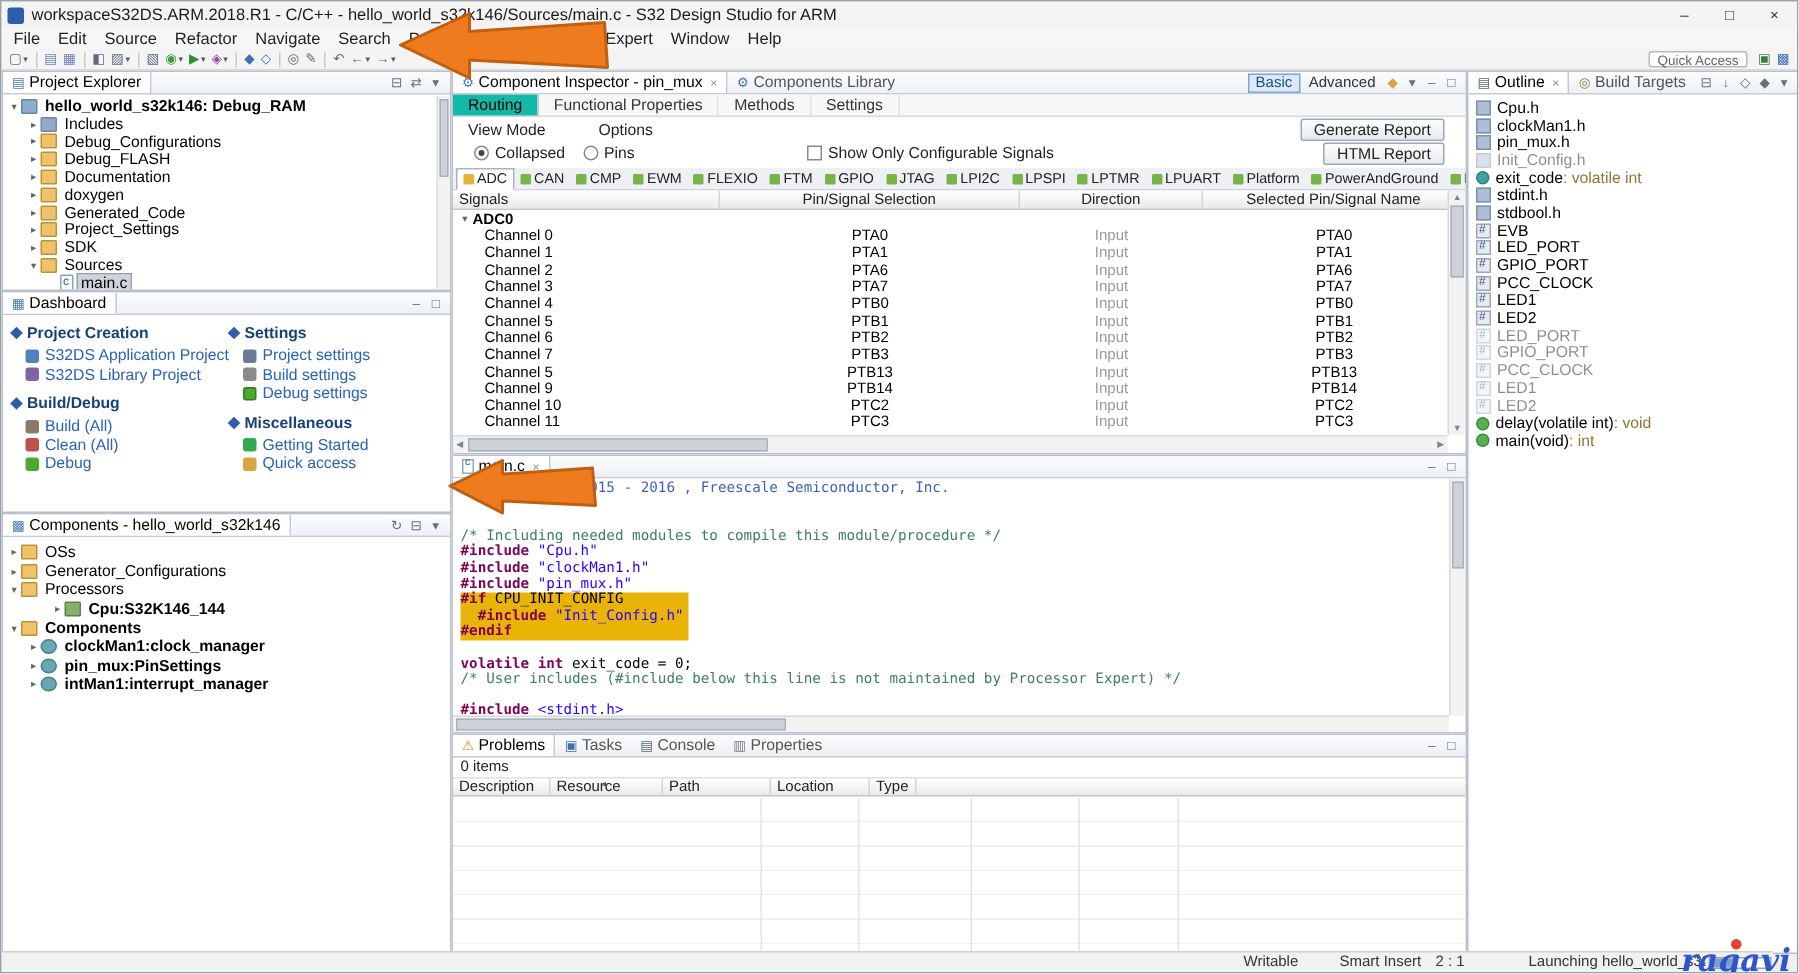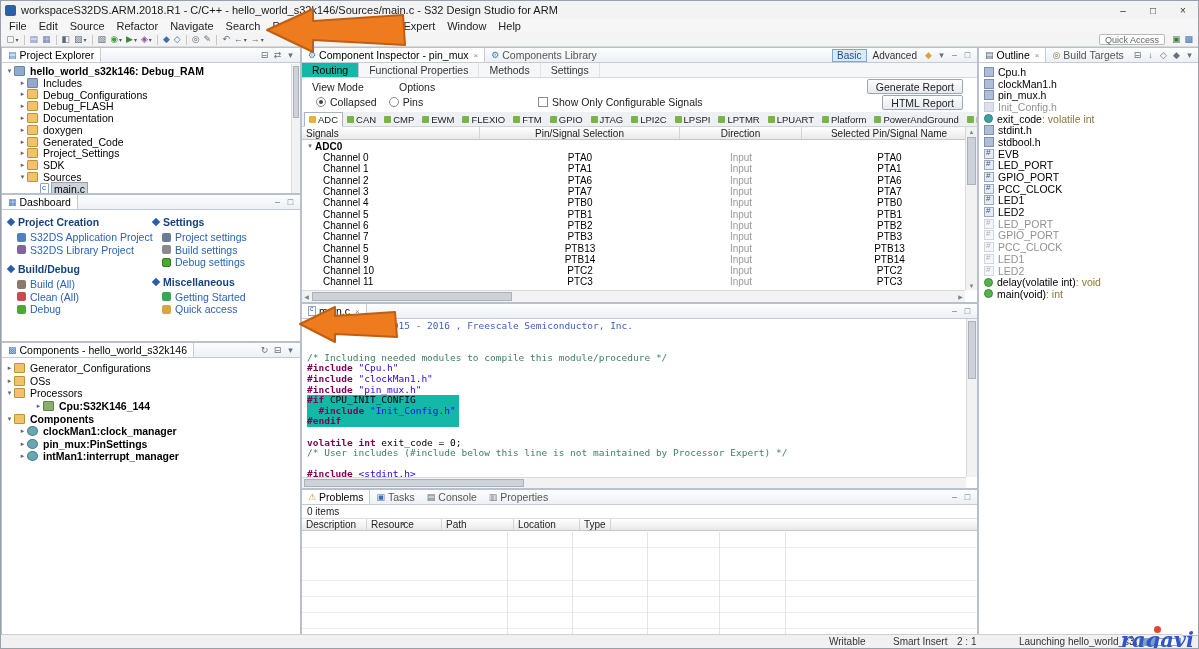--- a/index.html
+++ b/index.html
@@ -126,21 +126,21 @@
 .hthumb{position:absolute;top:1px;bottom:1px;background:#cdd2d9;border:1px solid #aab1ba;}
 .harrow{position:absolute;top:0;bottom:0;width:9px;display:flex;align-items:center;justify-content:center;font-size:6px;color:#788;}
 .harrow.lt{left:0;}.harrow.rt{right:0;}
 
 .p-editor{left:300px;top:302px;width:677px;height:186px;}
 .etab{display:flex;align-items:center;gap:3px;padding:0 6px;background:#fff;border-right:1px solid #c5cbd6;color:#000;}
 .mini-file{width:8px;height:10px;background:#fff;border:1px solid #89a8cc;position:relative;flex:none;}
 .mini-file::after{content:"c";position:absolute;top:-2px;left:1px;font-size:7px;color:#2d62a0;}
 .code-area{position:absolute;left:0;top:15px;right:11px;bottom:11px;background:#fff;overflow:hidden;padding:2px 0 0 5px;}
 .code-line{height:10.6px;white-space:pre;font-family:"DejaVu Sans Mono",monospace;font-size:9.5px;line-height:10.6px;color:#000;}
-.inactive-line{background:#14b8a6;width:152px;}
+.inactive-line{background:#eab308;width:152px;}
 .seg-doc{color:#3f5fbf;}
 .seg-comment{color:#3f7f5f;}
 .seg-dir{color:#7f0055;font-weight:bold;}
 .seg-str{color:#2a00ff;}
 .seg-kw{color:#7f0055;font-weight:bold;}
 .seg-plain{color:#000;}
 .ed-vscroll{right:0;top:15px;bottom:11px;width:11px;}
 .ed-hscroll{right:11px;height:11px;}
 
 .p-problems{left:300px;top:488px;width:677px;height:147px;}
@@ -501,26 +501,26 @@
       <span class="hdr-ic"><span>↻</span></span>
           <span class="hdr-ic"><span>⊟</span></span>
           <span class="hdr-ic"><span>▾</span></span>
         </div>
     </div>
     <div class="tree" style="padding-top:4px;">
 
     <div class="tree-row" style="height: 12.6px; padding-left: 3px;">
           <span class="arrow">▸</span>
           <span class="tree-ic ic-slot ic-folder"></span>
+          <span class="tree-label">OSs</span>
+        </div>
+        <div class="tree-row" style="height: 12.6px; padding-left: 3px;">
+          <span class="arrow">▸</span>
+          <span class="tree-ic ic-slot ic-folder"></span>
           <span class="tree-label">Generator_Configurations</span>
-        </div>
-        <div class="tree-row" style="height: 12.6px; padding-left: 3px;">
-          <span class="arrow">▸</span>
-          <span class="tree-ic ic-slot ic-folder"></span>
-          <span class="tree-label">OSs</span>
         </div>
         <div class="tree-row" style="height: 12.6px; padding-left: 3px;">
           <span class="arrow">▾</span>
           <span class="tree-ic ic-slot ic-folder"></span>
           <span class="tree-label">Processors</span>
         </div>
         <div class="tree-row bold" style="height: 12.6px; padding-left: 32px;">
           <span class="arrow">▸</span>
           <span class="tree-ic ic-slot ic-chip"></span>
           <span class="tree-label">Cpu:S32K146_144</span>

